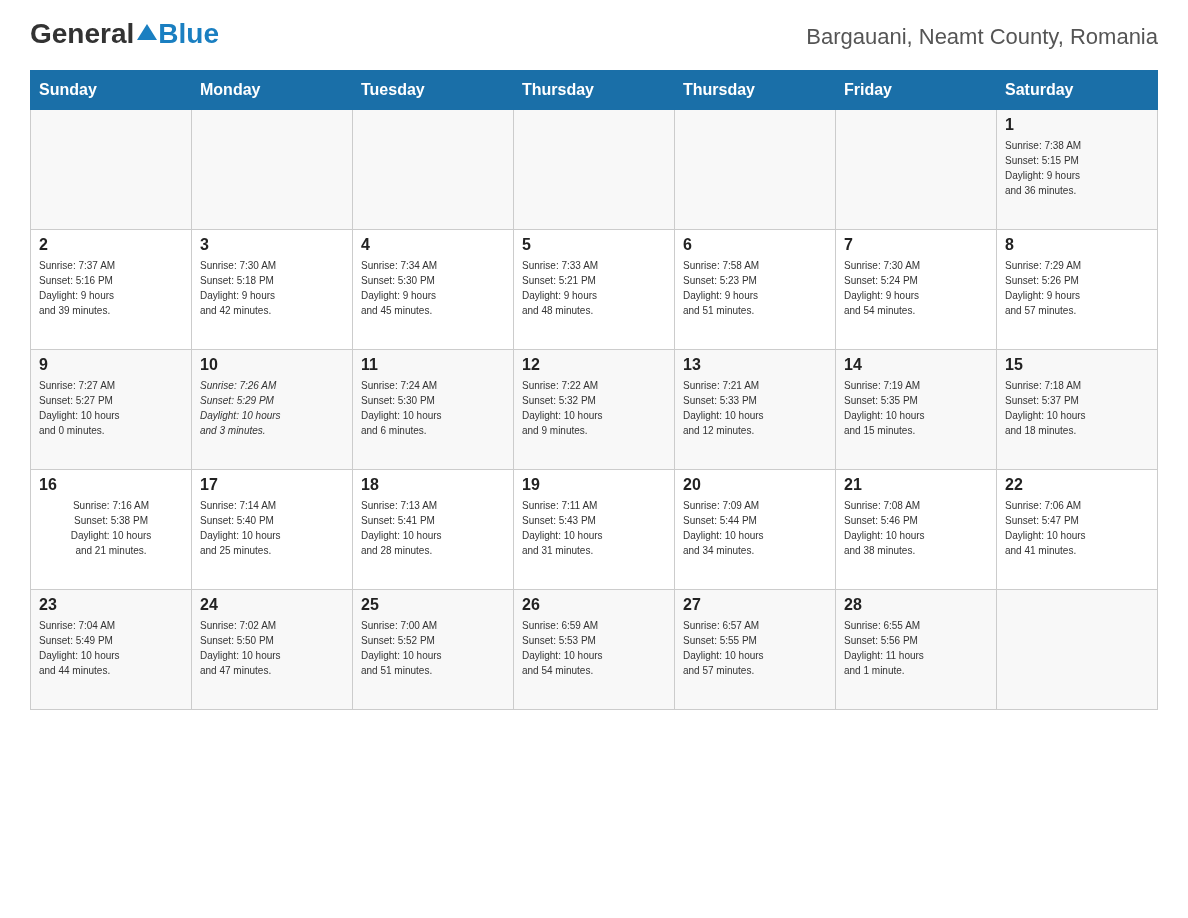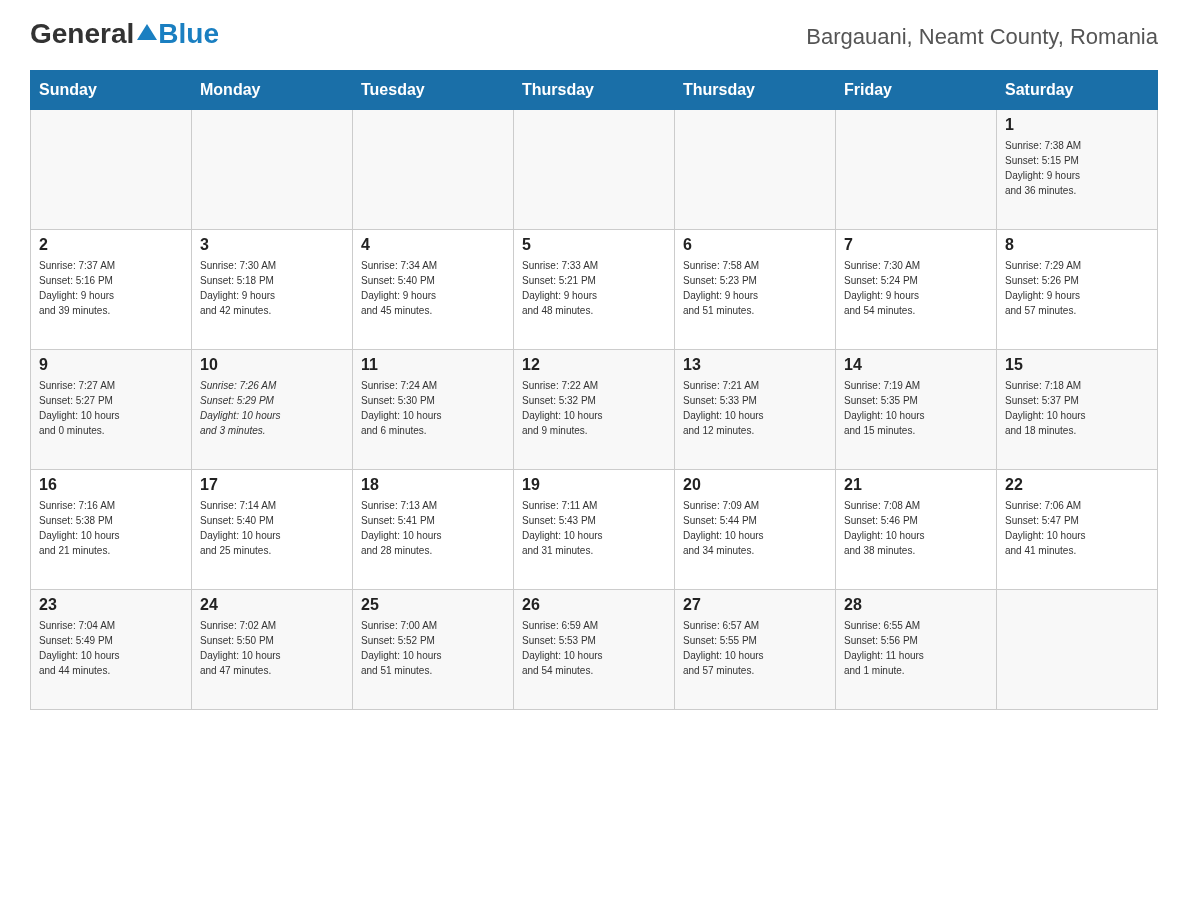--- a/index.html
+++ b/index.html
@@ -159,21 +159,21 @@
         <td>
           <span class="day-number">3</span>
           <div class="day-info" style="white-space: pre-line;">Sunrise: 7:30 AM
 Sunset: 5:18 PM
 Daylight: 9 hours
 and 42 minutes.</div>
         </td>
         <td>
           <span class="day-number">4</span>
           <div class="day-info" style="white-space: pre-line;">Sunrise: 7:34 AM
-Sunset: 5:40 PM
+Sunset: 5:30 PM
 Daylight: 9 hours
 and 45 minutes.</div>
         </td>
         <td>
           <span class="day-number">5</span>
           <div class="day-info" style="white-space: pre-line;">Sunrise: 7:33 AM
 Sunset: 5:21 PM
 Daylight: 9 hours
 and 48 minutes.</div>
         </td>
@@ -246,21 +246,21 @@
           <span class="day-number">15</span>
           <div class="day-info" style="white-space: pre-line;">Sunrise: 7:18 AM
 Sunset: 5:37 PM
 Daylight: 10 hours
 and 18 minutes.</div>
         </td>
       </tr>
       <tr class="row-even">
         <td>
           <span class="day-number">16</span>
-          <div class="day-info" style="white-space: pre-line;">Sunrise: 7:16 AM
+          <div class="day-info" style="white-space: pre-line; text-align: center;">Sunrise: 7:16 AM
 Sunset: 5:38 PM
 Daylight: 10 hours
 and 21 minutes.</div>
         </td>
         <td>
           <span class="day-number">17</span>
           <div class="day-info" style="white-space: pre-line;">Sunrise: 7:14 AM
 Sunset: 5:40 PM
 Daylight: 10 hours
 and 25 minutes.</div>

